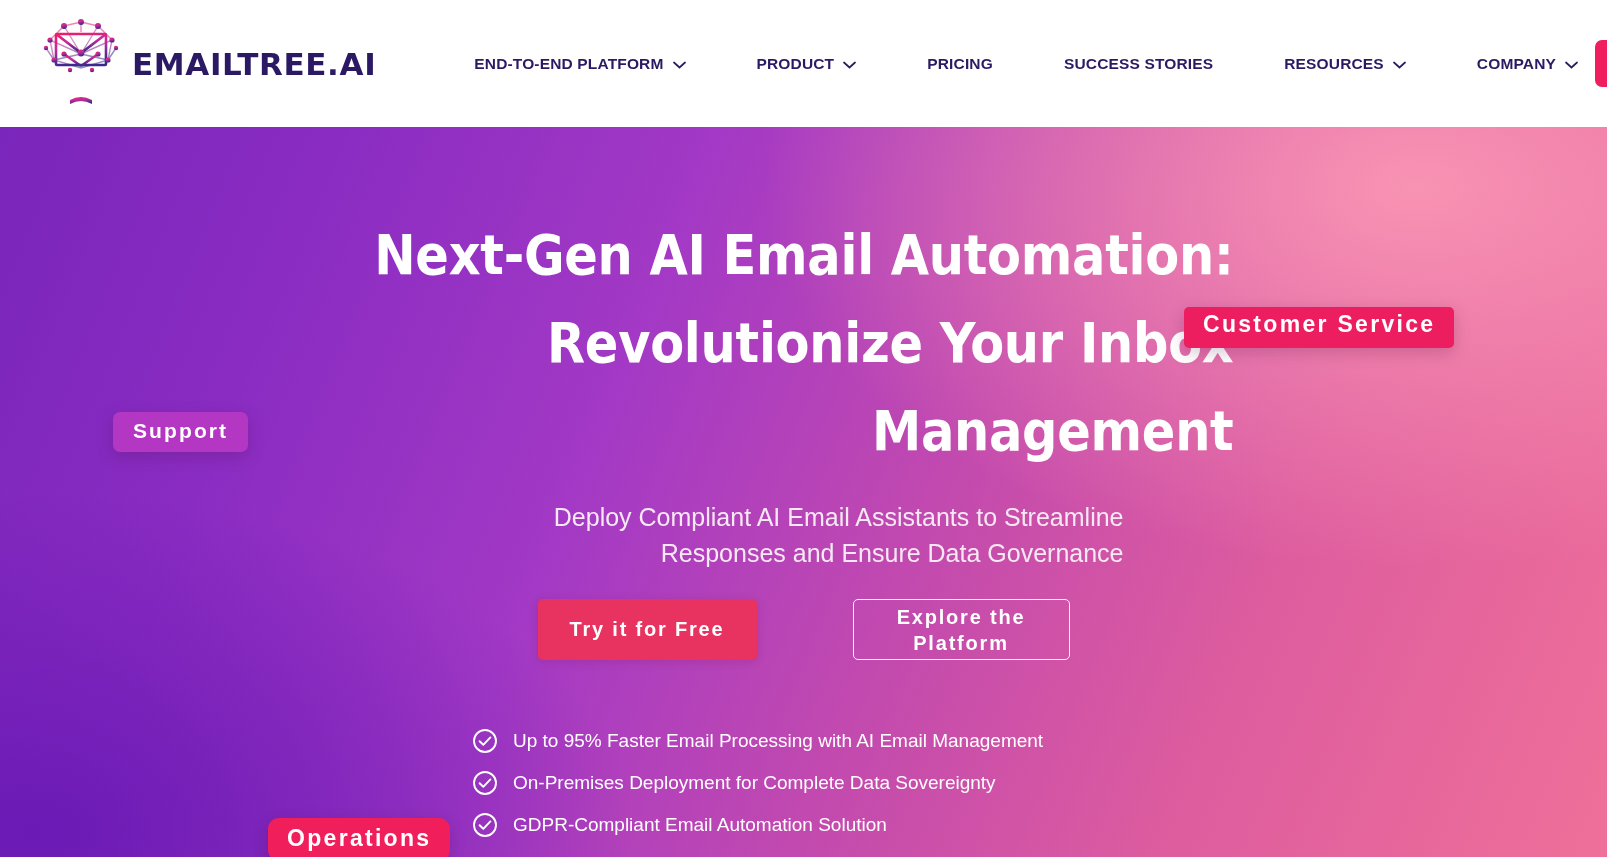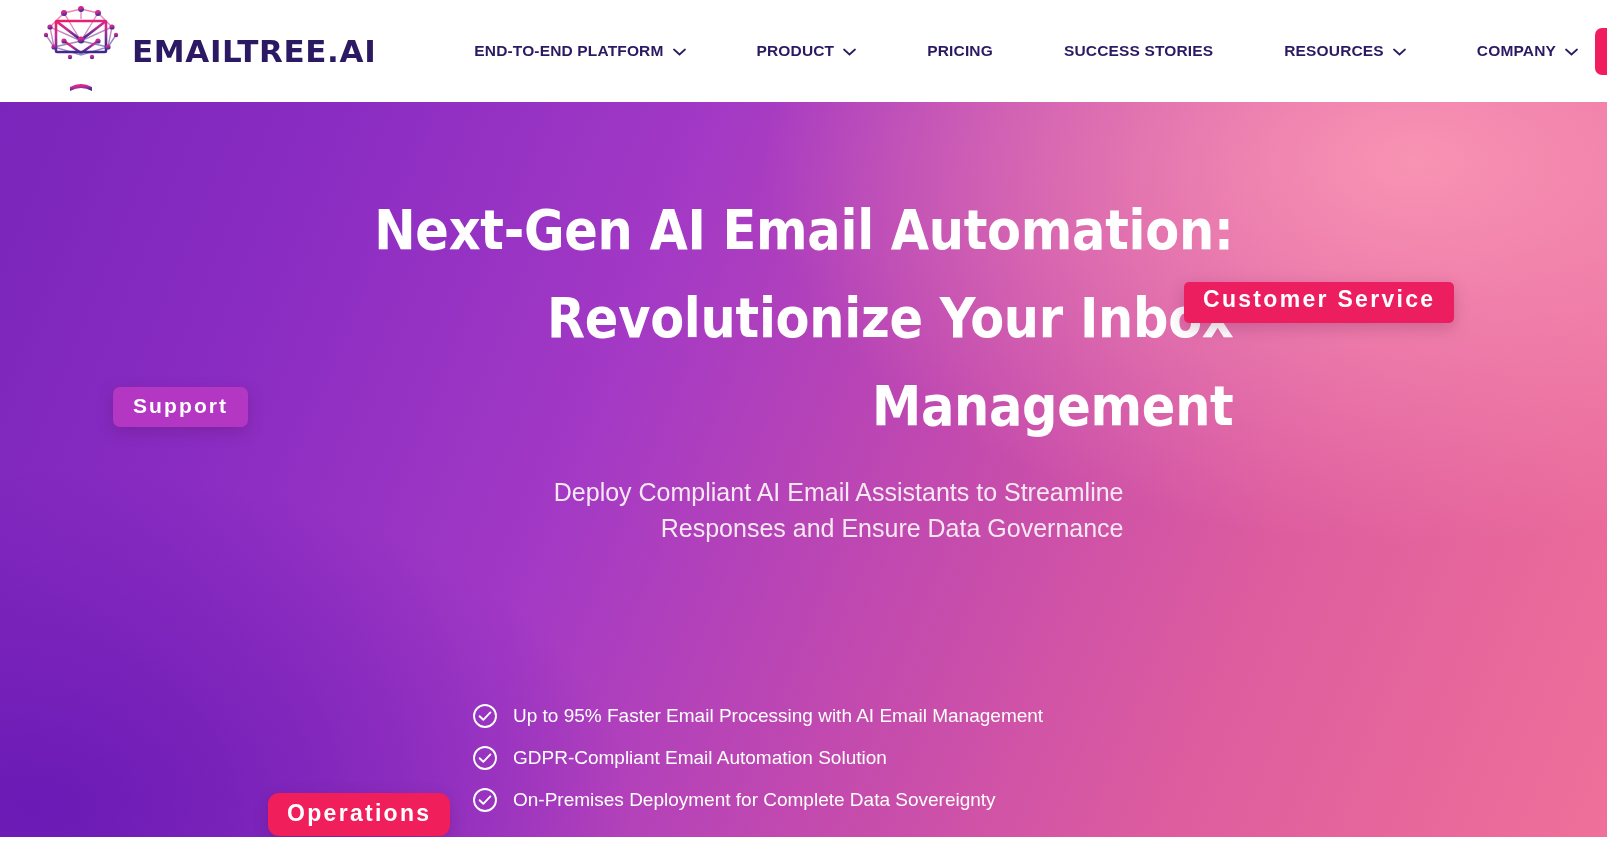--- a/index.html
+++ b/index.html
@@ -6,21 +6,21 @@
   html, body {
     width:1607px; height:857px;
     overflow:hidden;
     font-family:"Liberation Sans", sans-serif;
     background:#fff;
   }
 
   
   .header{
     position:relative;
-    height:102px;
+    height:127px;
     background:#ffffff;
     display:flex;
     align-items:center;
     padding:0 32px 0 40px;
     z-index:20;
   }
   .logo-wrap{
     display:flex;
     align-items:center;
     gap:10px;
@@ -347,51 +347,55 @@
   </div>
 </div>
 
 <div class="hero">
 
   <div class="hero-center">
     <h1 class="hero-title">Next-Gen AI Email Automation: Revolutionize Your Inbox Management</h1>
     <p class="hero-sub">Deploy Compliant AI Email Assistants to Streamline Responses and Ensure Data Governance</p>
   </div>
 
+  <div class="cta-row">
+    <button class="btn-primary">Try it for Free</button>
+    <button class="btn-outline">Explore the Platform</button>
+  </div>
 
   <div class="features">
 
     <div class="feature">
       <span>
         <svg class="check-icon" width="26" height="26" viewBox="0 0 26 26">
           <circle cx="13" cy="13" r="11" fill="none" stroke="#ffffff" stroke-width="1.9"></circle>
           <path d="M7.6 13.2 L11.3 16.8 L18.4 9.4" fill="none" stroke="#ffffff" stroke-width="1.9" stroke-linecap="round" stroke-linejoin="round"></path>
         </svg>
       </span>
       <span class="feature-text">Up to 95% Faster Email Processing with AI Email Management</span>
     </div>
 
     <div class="feature">
       <span>
         <svg class="check-icon" width="26" height="26" viewBox="0 0 26 26">
           <circle cx="13" cy="13" r="11" fill="none" stroke="#ffffff" stroke-width="1.9"></circle>
           <path d="M7.6 13.2 L11.3 16.8 L18.4 9.4" fill="none" stroke="#ffffff" stroke-width="1.9" stroke-linecap="round" stroke-linejoin="round"></path>
         </svg>
       </span>
-      <span class="feature-text">GDPR-Compliant Email Automation Solution</span>
+      <span class="feature-text">On-Premises Deployment for Complete Data Sovereignty</span>
     </div>
 
     <div class="feature">
       <span>
         <svg class="check-icon" width="26" height="26" viewBox="0 0 26 26">
           <circle cx="13" cy="13" r="11" fill="none" stroke="#ffffff" stroke-width="1.9"></circle>
           <path d="M7.6 13.2 L11.3 16.8 L18.4 9.4" fill="none" stroke="#ffffff" stroke-width="1.9" stroke-linecap="round" stroke-linejoin="round"></path>
         </svg>
       </span>
-      <span class="feature-text">On-Premises Deployment for Complete Data Sovereignty</span>
+      <span class="feature-text">GDPR-Compliant Email Automation Solution</span>
     </div>
 
   </div>
 
   <div class="badge badge-customer-service">Customer Service</div>
   <div class="badge badge-support">Support</div>
   <div class="badge badge-operations">Operations</div>
 
 </div>
 

